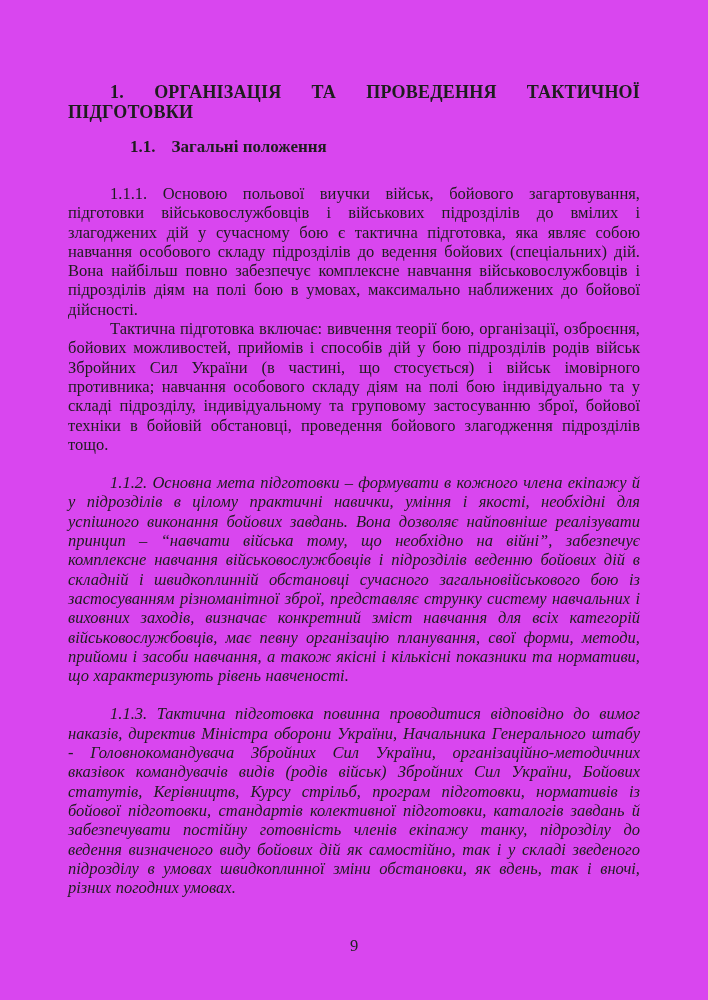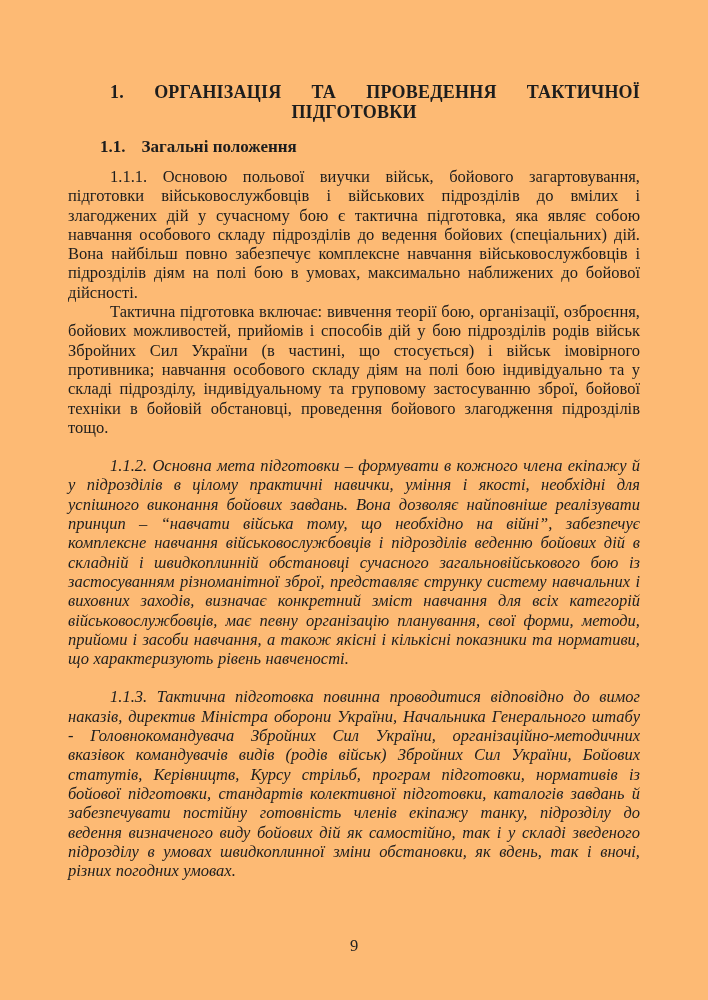--- a/index.html
+++ b/index.html
@@ -5,21 +5,21 @@
   html, body {
     margin: 0;
     padding: 0;
     background: #e8e8e6;
   }
   .page {
     position: relative;
     width: 708px;
     height: 1000px;
     margin: 0 auto;
-    background: #fdba74;
+    background: #d946ef;
     color: #1d1d1d;
     font-family: "Liberation Serif", "DejaVu Serif", serif;
     overflow: hidden;
   }
   .content {
     position: absolute;
     left: 68px;
     top: 82px;
     width: 572px;
   }
@@ -28,25 +28,25 @@
     font-size: 18px;
     line-height: 20px;
     letter-spacing: 0.2px;
   }
   .chapter-title .line1 {
     text-align: justify;
     text-align-last: justify;
     text-indent: 42px;
   }
   .chapter-title .line2 {
-    text-align: center;
+    text-align: left;
   }
   .section-heading {
     margin-top: 15px;
-    margin-left: 32px;
+    margin-left: 62px;
     font-weight: bold;
     font-size: 17px;
     line-height: 20px;
   }
   .section-heading .sec-num {
     display: inline-block;
     margin-right: 16px;
   }
   .body-text p {
     margin: 0;
@@ -54,21 +54,21 @@
     line-height: 19.3px;
     text-align: justify;
     text-indent: 42px;
     word-spacing: 0.5px;
   }
   .body-text p.gap-before {
     margin-top: 19px;
     font-style: italic;
   }
   .body-text {
-    margin-top: 10px;
+    margin-top: 27px;
   }
   .page-number {
     position: absolute;
     top: 936px;
     left: 0;
     width: 100%;
     text-align: center;
     font-size: 16.5px;
     color: #222;
   }

